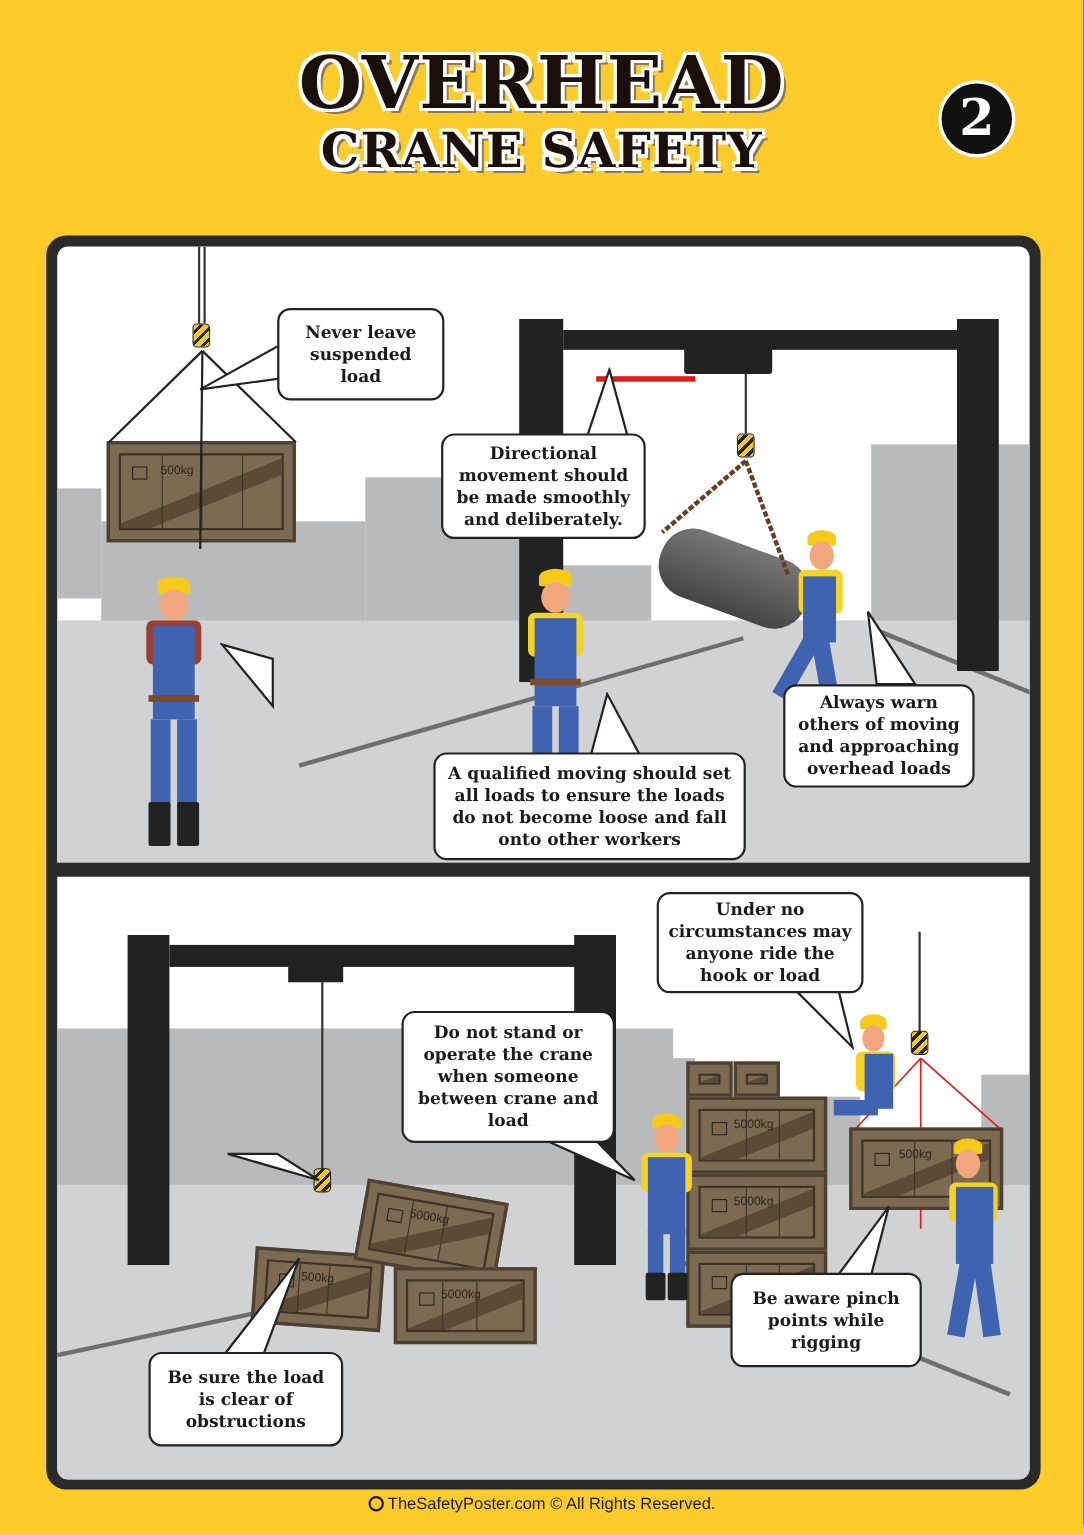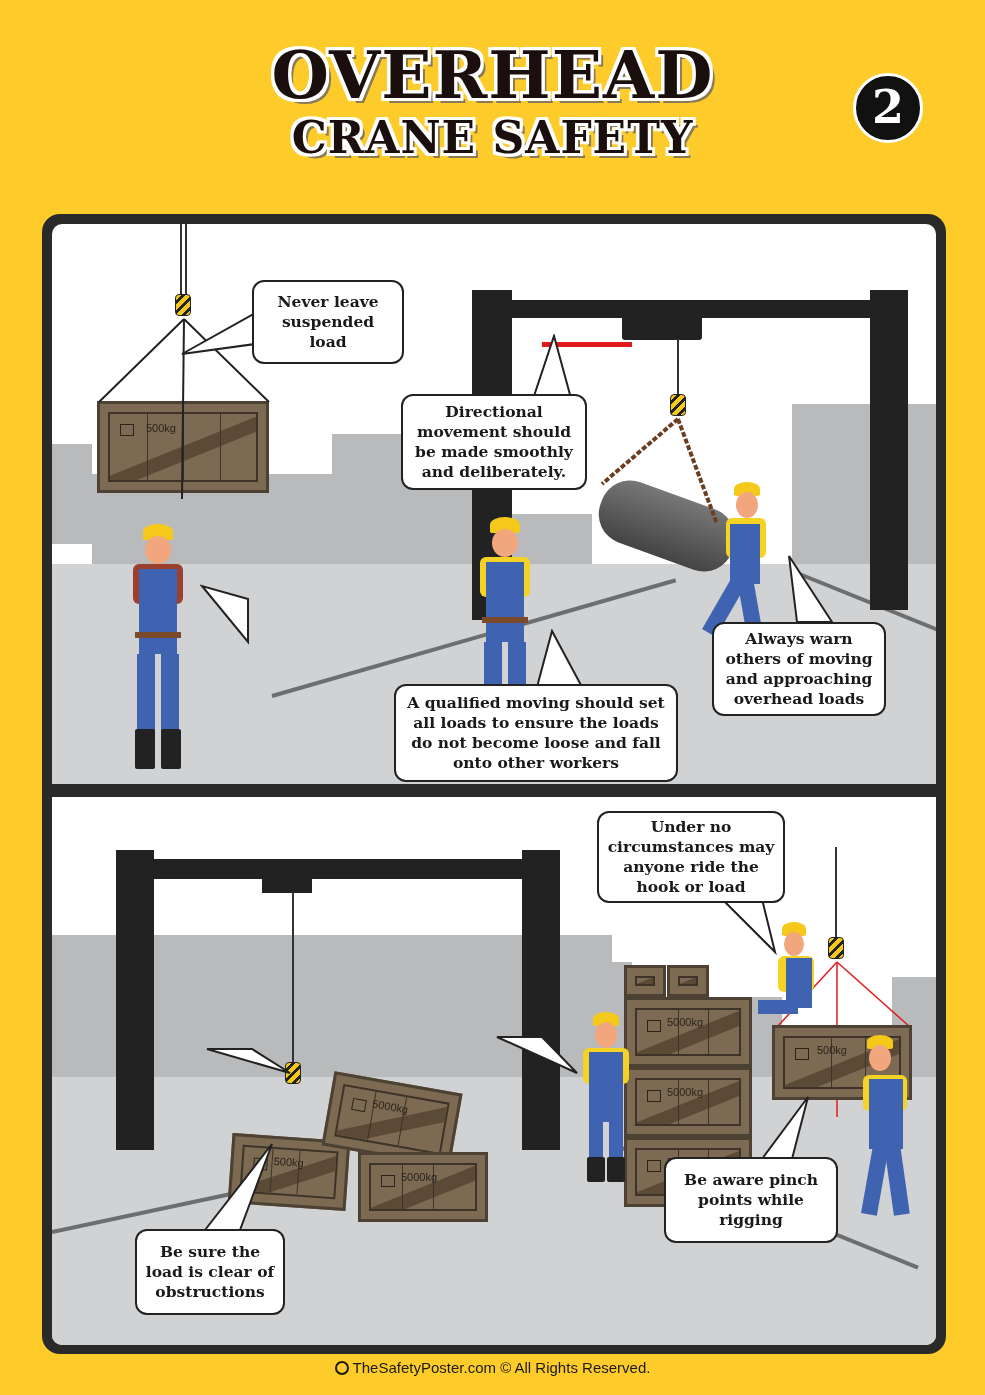--- a/index.html
+++ b/index.html
@@ -273,25 +273,26 @@
 
   <div class="bubble" style="left:545px;top:14px;width:188px;height:92px;">Under no circumstances may anyone ride the hook or load</div>
   <svg class="tail" style="left:665px;top:100px;" width="60" height="60">
       <polygon points="5,2 58,55 45,2" fill="#fff" stroke="#222" stroke-width="2"></polygon>
     </svg>
 
   <svg class="tail" style="left:150px;top:250px;" width="90" height="30">
       <polygon points="5,2 88,26 50,2" fill="#fff" stroke="#222" stroke-width="2"></polygon>
     </svg>
 
+  <div class="bubble" style="left:313px;top:122px;width:194px;height:120px;">Do not stand or operate the crane when someone between crane and load</div>
   <svg class="tail" style="left:440px;top:238px;" width="90" height="40">
       <polygon points="5,2 85,38 50,2" fill="#fff" stroke="#222" stroke-width="2"></polygon>
     </svg>
 
-  <div class="bubble" style="left:83px;top:432px;width:150px;height:86px;">Be sure the load is clear of obstructions</div>
+  <div class="bubble" style="left:83px;top:432px;width:177px;height:86px;">Be sure the load is clear of obstructions</div>
   <svg class="tail" style="left:148px;top:345px;" width="80" height="90">
       <polygon points="5,88 72,2 40,88" fill="#fff" stroke="#222" stroke-width="2"></polygon>
     </svg>
 
   <div class="bubble" style="left:612px;top:360px;width:174px;height:86px;">Be aware pinch points while rigging</div>
   <svg class="tail" style="left:700px;top:298px;" width="60" height="66">
       <polygon points="10,64 56,2 40,64" fill="#fff" stroke="#222" stroke-width="2"></polygon>
     </svg>
 </div>
 

